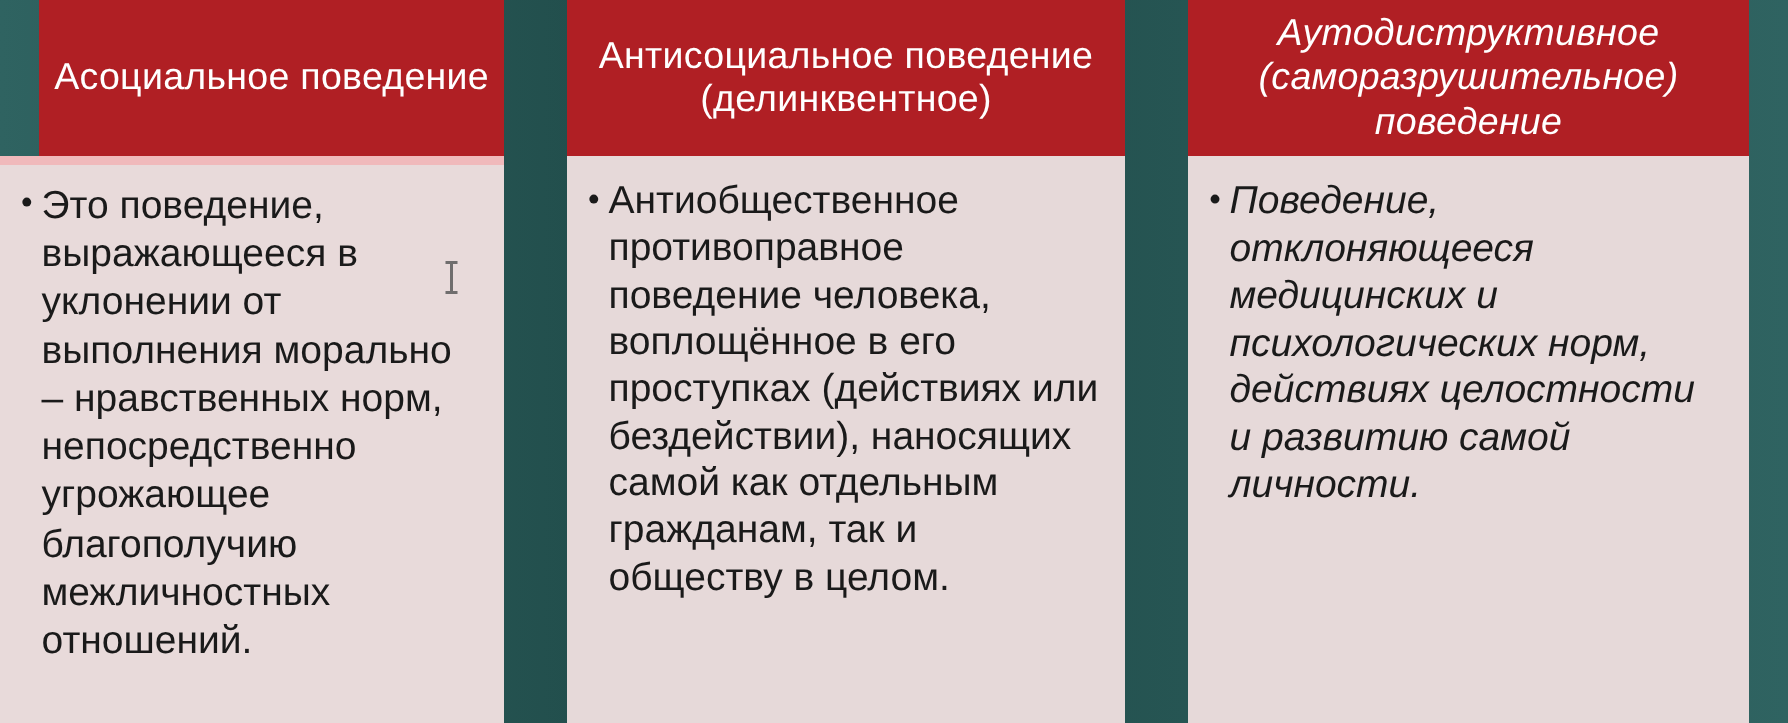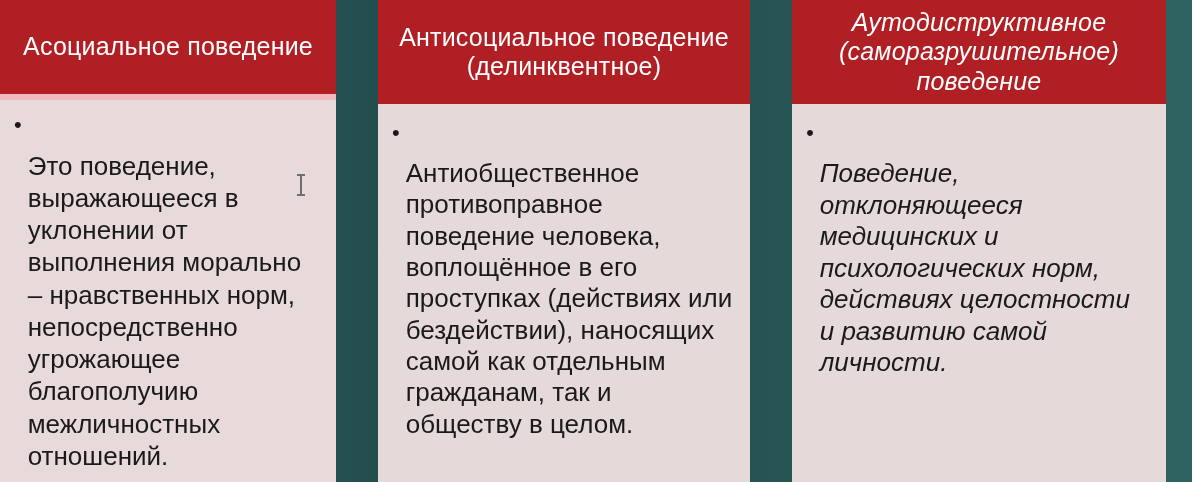--- a/index.html
+++ b/index.html
@@ -21,21 +21,21 @@
     display: flex;
     flex-direction: row;
     align-items: stretch;
     box-sizing: border-box;
   }
   .column {
     display: flex;
     flex-direction: column;
     box-sizing: border-box;
   }
-  .col-1 { width: 336px; }
+  .col-1 { width: 336px; align-items: flex-end; }
   .gap { width: 42px; }
   .col-2 { width: 372px; }
   .col-3 { width: 374px; font-style: italic; }
 
   .header {
     background: #b01f24;
     color: #ffffff;
     text-align: center;
     display: flex;
     align-items: center;
@@ -74,21 +74,20 @@
   }
   .bullet .dot {
     flex: 0 0 auto;
     font-size: 22px;
     line-height: 1.35;
     padding-right: 6px;
   }
   .bullet .txt {
     flex: 1 1 auto;
     white-space: pre-line;
-    margin-top: 40px;
   }
   .body-1 .txt { line-height: 1.24; }
   .body-2 .txt { line-height: 1.205; }
   .body-3 .txt { line-height: 1.215; }
 
   .cursor {
     position: absolute;
     left: 300px;
     top: 174px;
     width: 2px;

